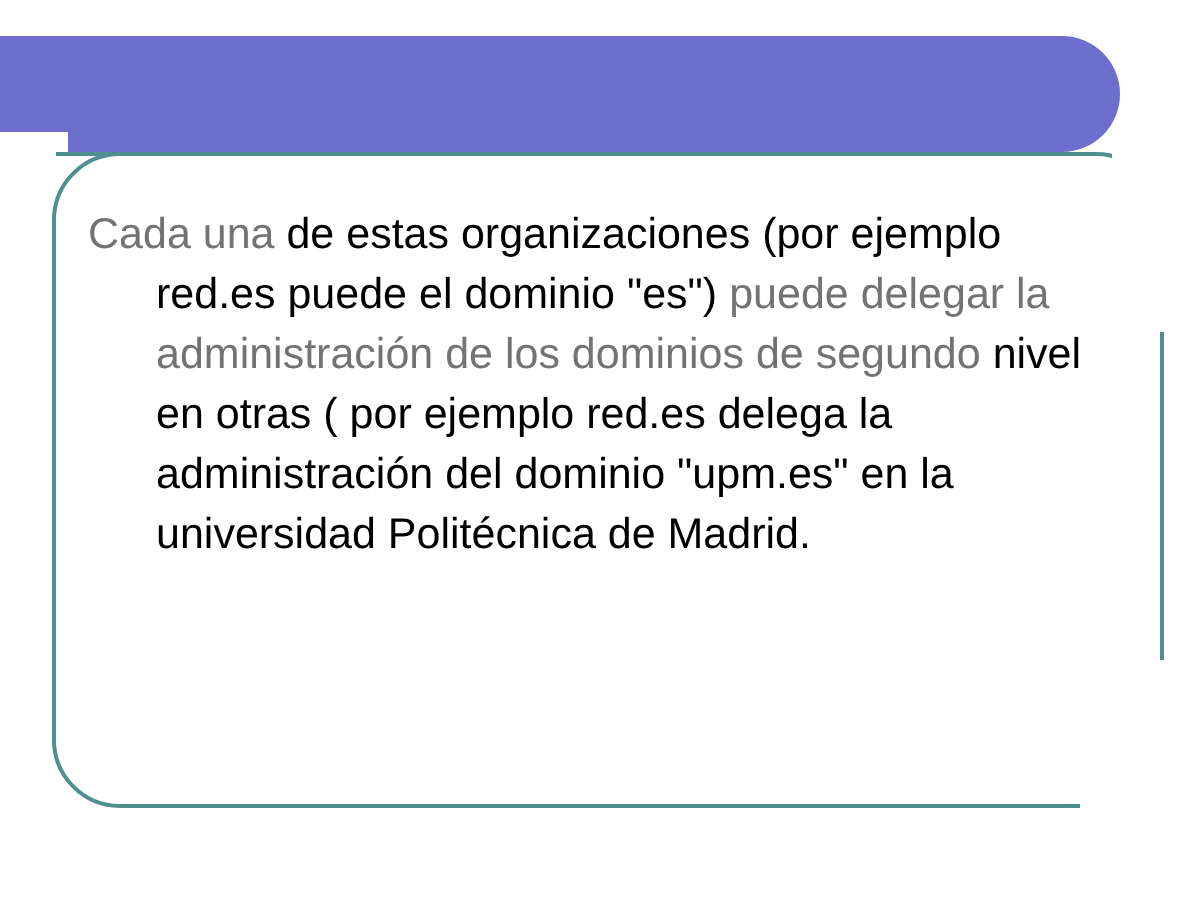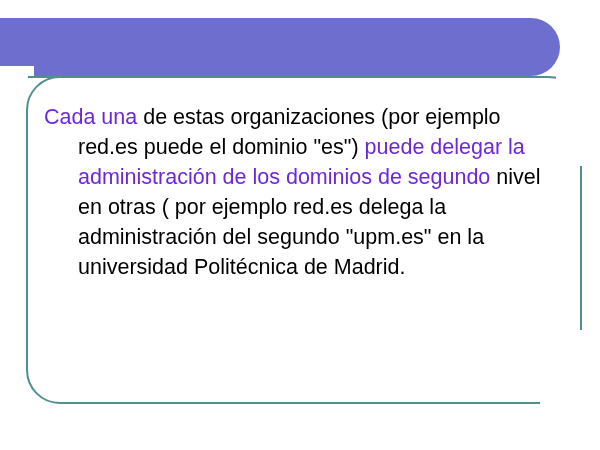--- a/index.html
+++ b/index.html
@@ -98,34 +98,34 @@
   }
   .para {
     margin: 0;
     text-indent: 0;
     padding-left: 34px;
   }
   .para .first-line-pull {
     margin-left: -34px;
   }
   .hl {
-    color: #6d28d9;
+    color: #737373;
   }
 </style>
 </head>
 <body>
 
 <div class="slide">
 
   <div class="header-band"></div>
   <div class="header-title"></div>
 
   <div class="body-frame"></div>
   <div class="mask-top-left"></div>
   <div class="mask-right"></div>
   <div class="mask-bottom-right"></div>
   <div class="under-rule"></div>
 
   <div class="content">
-    <p class="para"><span class="first-line-pull"><span class="hl">Cada una</span><span> de estas organizaciones (por ejemplo red.es puede el dominio "es") </span></span><span class="hl">puede delegar la administración de los dominios de segundo</span><span> nivel en otras ( por ejemplo red.es delega la administración del segundo "upm.es" en la universidad Politécnica de Madrid.</span></p>
+    <p class="para"><span class="first-line-pull"><span class="hl">Cada una</span><span> de estas organizaciones (por ejemplo red.es puede el dominio "es") </span></span><span class="hl">puede delegar la administración de los dominios de segundo</span><span> nivel en otras ( por ejemplo red.es delega la administración del dominio "upm.es" en la universidad Politécnica de Madrid.</span></p>
   </div>
 
 </div>
 
 </body></html>

